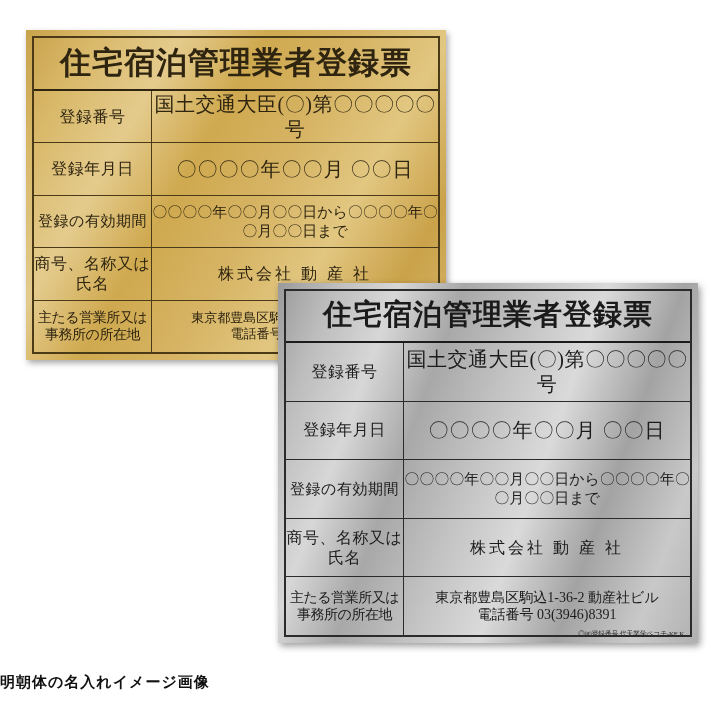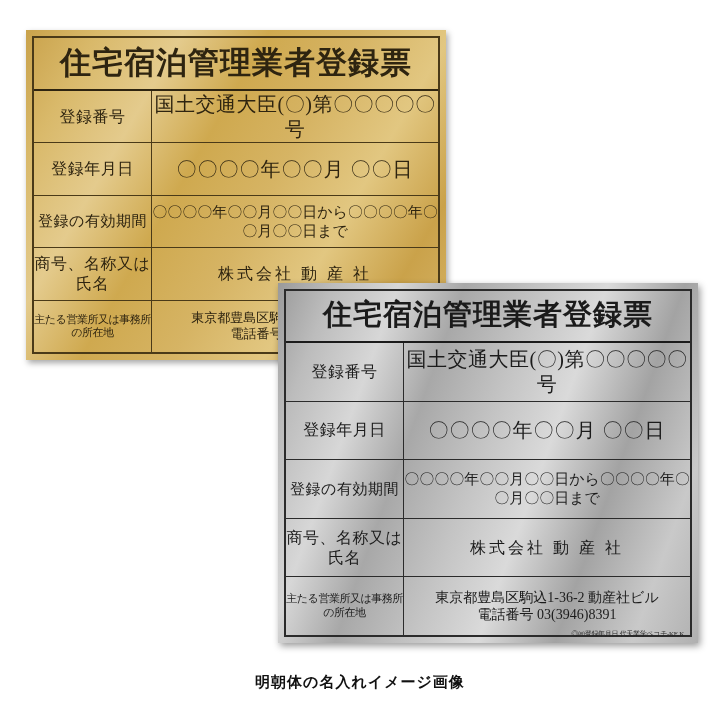--- a/index.html
+++ b/index.html
@@ -113,21 +113,21 @@
     flex-direction: column;
   }
 
   
   .row.r-number .cell.value { font-size: 20px; }
   .row.r-date .cell.value { font-size: 20px; letter-spacing: 1px; }
   .row.r-valid .cell.label { font-size: 15px; }
   .row.r-valid .cell.value { font-size: 15px; letter-spacing: 0px; }
   .row.r-name .cell.label { font-size: 16px; }
   .row.r-name .cell.value { font-size: 16px; letter-spacing: 3px; }
-  .row.r-addr .cell.label { font-size: 11px; letter-spacing: -0.5px; }
+  .row.r-addr .cell.label { font-size: 14px; letter-spacing: -0.5px; }
   .row.r-addr .cell.value { font-size: 14px; letter-spacing: 0px; }
   .row.r-addr .cell.value .line { display: block; }
 
   
   .plate.gold .row.r-addr .cell.value { font-size: 13px; }
 
   
   .maker-mark {
     position: absolute;
     right: 14px;
@@ -137,21 +137,20 @@
     letter-spacing: -0.3px;
     white-space: nowrap;
   }
 
   
   .caption {
     position: absolute;
     left: 0;
     right: 0;
     bottom: 28px;
-    text-align: center;
     font-family: "Liberation Sans", sans-serif;
     font-weight: bold;
     font-size: 15px;
     color: #111111;
     letter-spacing: 1px;
   }
 </style>
 </head>
 <body>
 
@@ -220,16 +219,16 @@
       <div class="row r-addr">
         <div class="cell label">主たる営業所又は事務所の所在地</div>
         <div class="cell value">
           <span class="line">東京都豊島区駒込1-36-2 動産社ビル</span>
           <span class="line">電話番号 03(3946)8391</span>
         </div>
       </div>
 
     </div>
   </div>
-  <div class="maker-mark">◎㈱登録年月日 代天業学ペコチ-KE.K</div>
+  <div class="maker-mark">◎㈱登録番号 代天業学ペコチ-KE.K</div>
 </div>
 
 <div class="caption">明朝体の名入れイメージ画像</div>
 
 </body></html>

